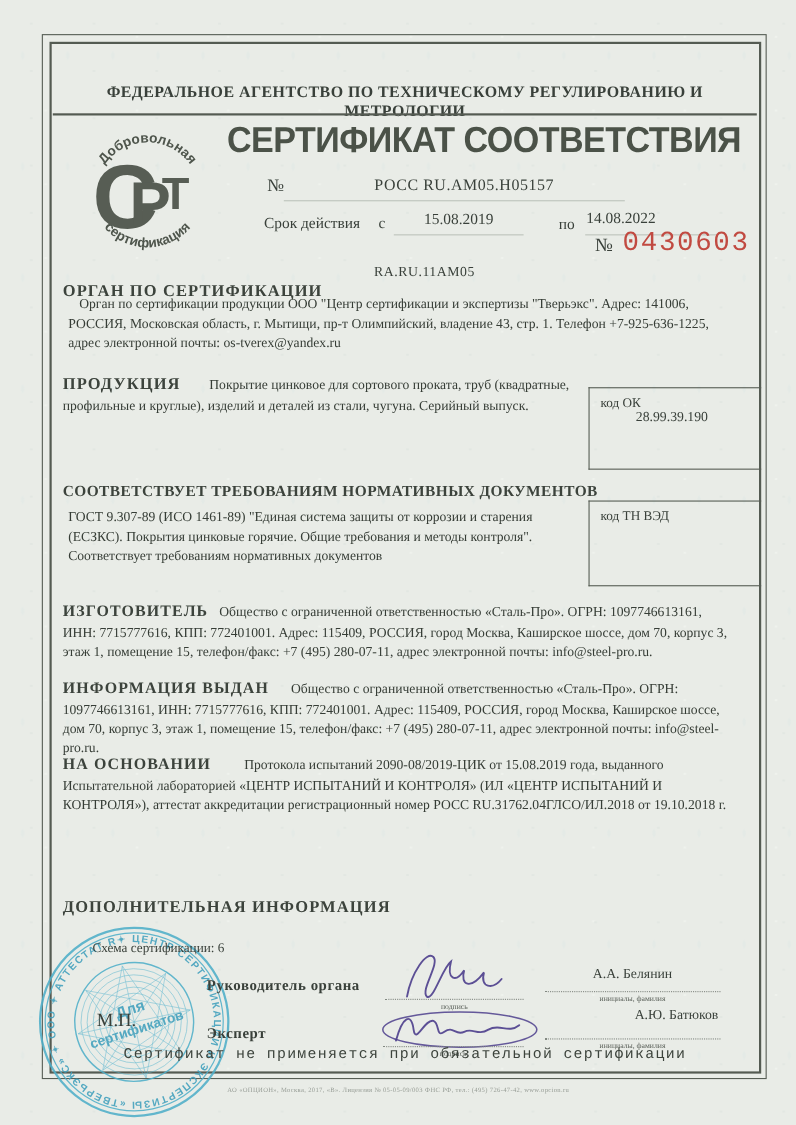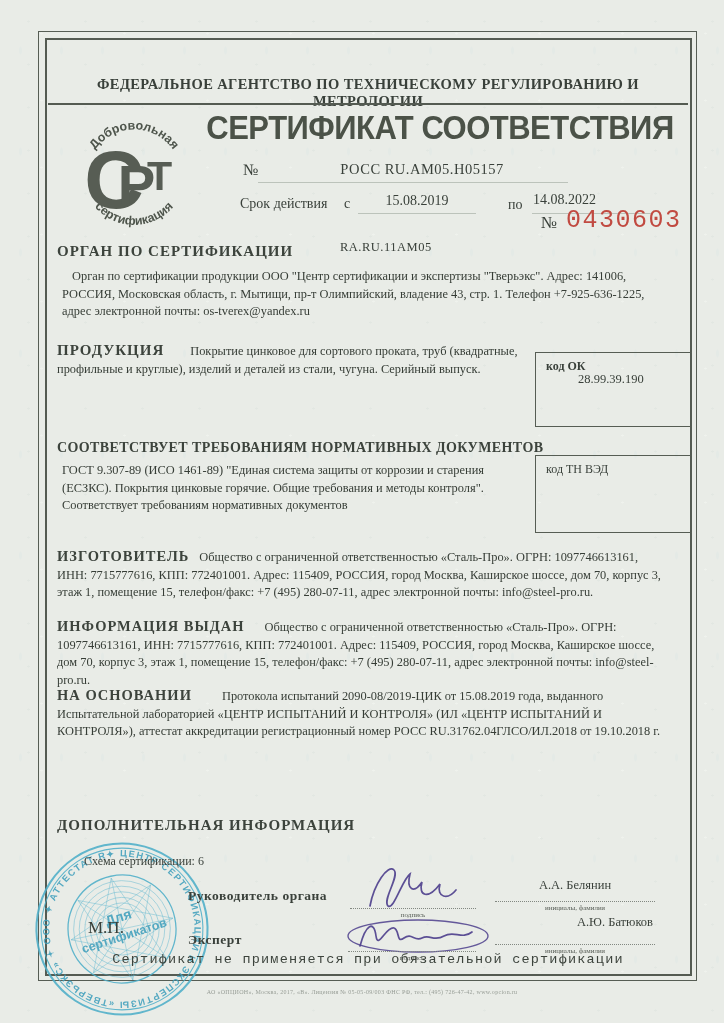--- a/index.html
+++ b/index.html
@@ -53,21 +53,21 @@
   .body-text{font-size:12.4px;line-height:1.42;color:#363d36;}
 
   .org-label{position:absolute;left:57px;top:243px;}
   .org-code{position:absolute;left:340px;top:240px;font-size:12.5px;letter-spacing:0.5px;}
   .org-body{position:absolute;left:62px;top:268px;width:600px;text-indent:10px;}
 
   .product-par{position:absolute;left:57px;top:340px;width:470px;}
   .product-par .sec-label{margin-right:26px;}
   .codebox-ok{position:absolute;left:535px;top:352px;width:156px;height:73px;
     border:1px solid #565d54;border-right:none;}
-  .codebox-ok .cb-label{position:absolute;left:10px;top:6px;font-size:12px;font-weight:bold;}
+  .codebox-ok .cb-label{position:absolute;left:10px;top:6px;font-size:12px;}
   .codebox-ok .cb-value{position:absolute;left:42px;top:19px;font-size:12.5px;}
 
   .conf-label{position:absolute;left:57px;top:440px;letter-spacing:0.4px;text-align:right;}
   .conf-body{position:absolute;left:62px;top:462px;width:462px;}
   .codebox-tnved{position:absolute;left:535px;top:455px;width:156px;height:76px;
     border:1px solid #565d54;border-right:none;}
   .codebox-tnved .cb-label{position:absolute;left:10px;top:6px;font-size:12px;}
 
   .man-par{position:absolute;left:57px;top:546px;width:613px;}
   .man-par .sec-label{margin-right:10px;font-size:14.5px;}
@@ -140,21 +140,21 @@
   <span class="validity-c lbl-serif">с</span>
   <span class="date-from lbl-serif">15.08.2019</span>
   <div class="date-from-line"></div>
   <span class="validity-po lbl-serif">по</span>
   <span class="date-to lbl-serif">14.08.2022</span>
   <div class="date-to-line"></div>
 
   <span class="blank-no-label lbl-serif">№</span>
   <span class="blank-no">0430603</span>
 
-  <div class="org-label sec-label" style="font-size:15px;">ОРГАН ПО СЕРТИФИКАЦИИ</div>
+  <div class="org-label sec-label" style="font-size:15px;margin-top:14px;">ОРГАН ПО СЕРТИФИКАЦИИ</div>
   <div class="org-code lbl-serif">RA.RU.11АМ05</div>
   <div class="org-body body-text">Орган по сертификации продукции ООО "Центр сертификации и экспертизы "Тверьэкс". Адрес: 141006, РОССИЯ, Московская область, г. Мытищи, пр-т Олимпийский, владение 43, стр. 1. Телефон +7-925-636-1225, адрес электронной почты: os-tverex@yandex.ru</div>
 
   <div class="product-par body-text">
     <span class="sec-label" style="font-size:15px;margin-top:32px;">ПРОДУКЦИЯ</span><span>Покрытие цинковое для сортового проката, труб (квадратные, профильные и круглые), изделий и деталей из стали, чугуна. Серийный выпуск.</span>
   </div>
   <div class="codebox-ok">
     <span class="cb-label lbl-serif">код ОК</span>
     <span class="cb-value lbl-serif">28.99.39.190</span>
   </div>

